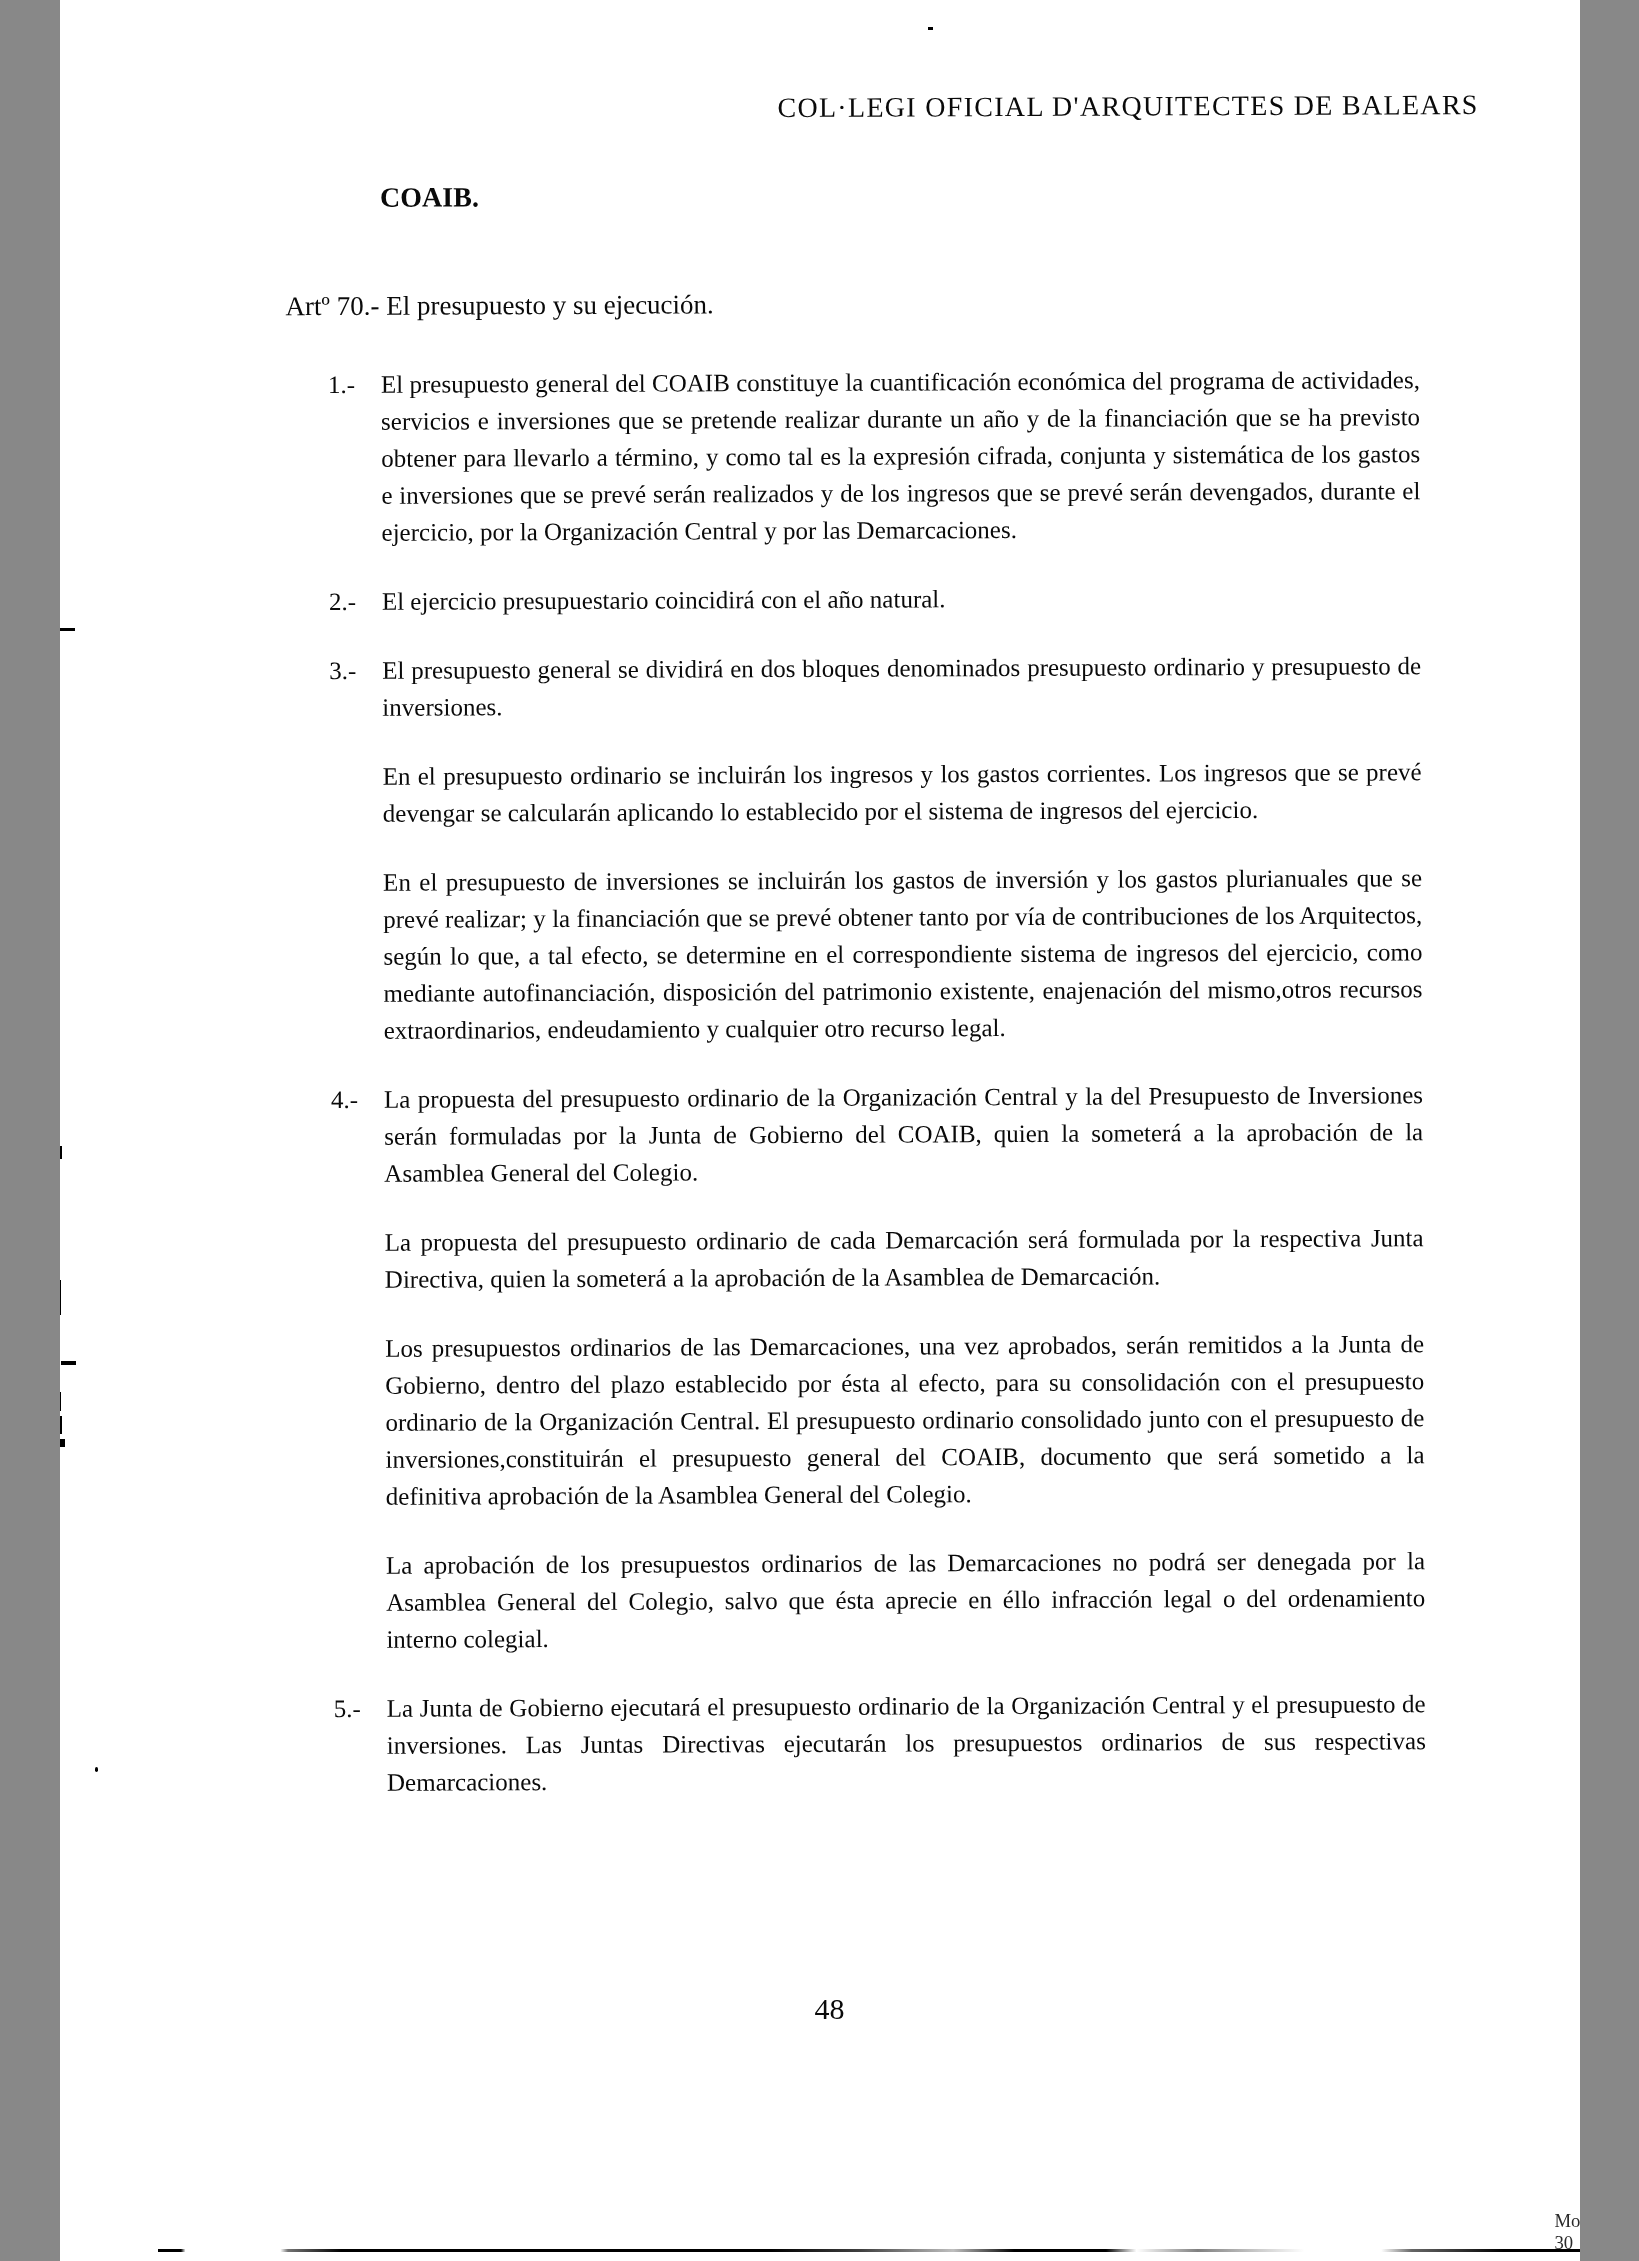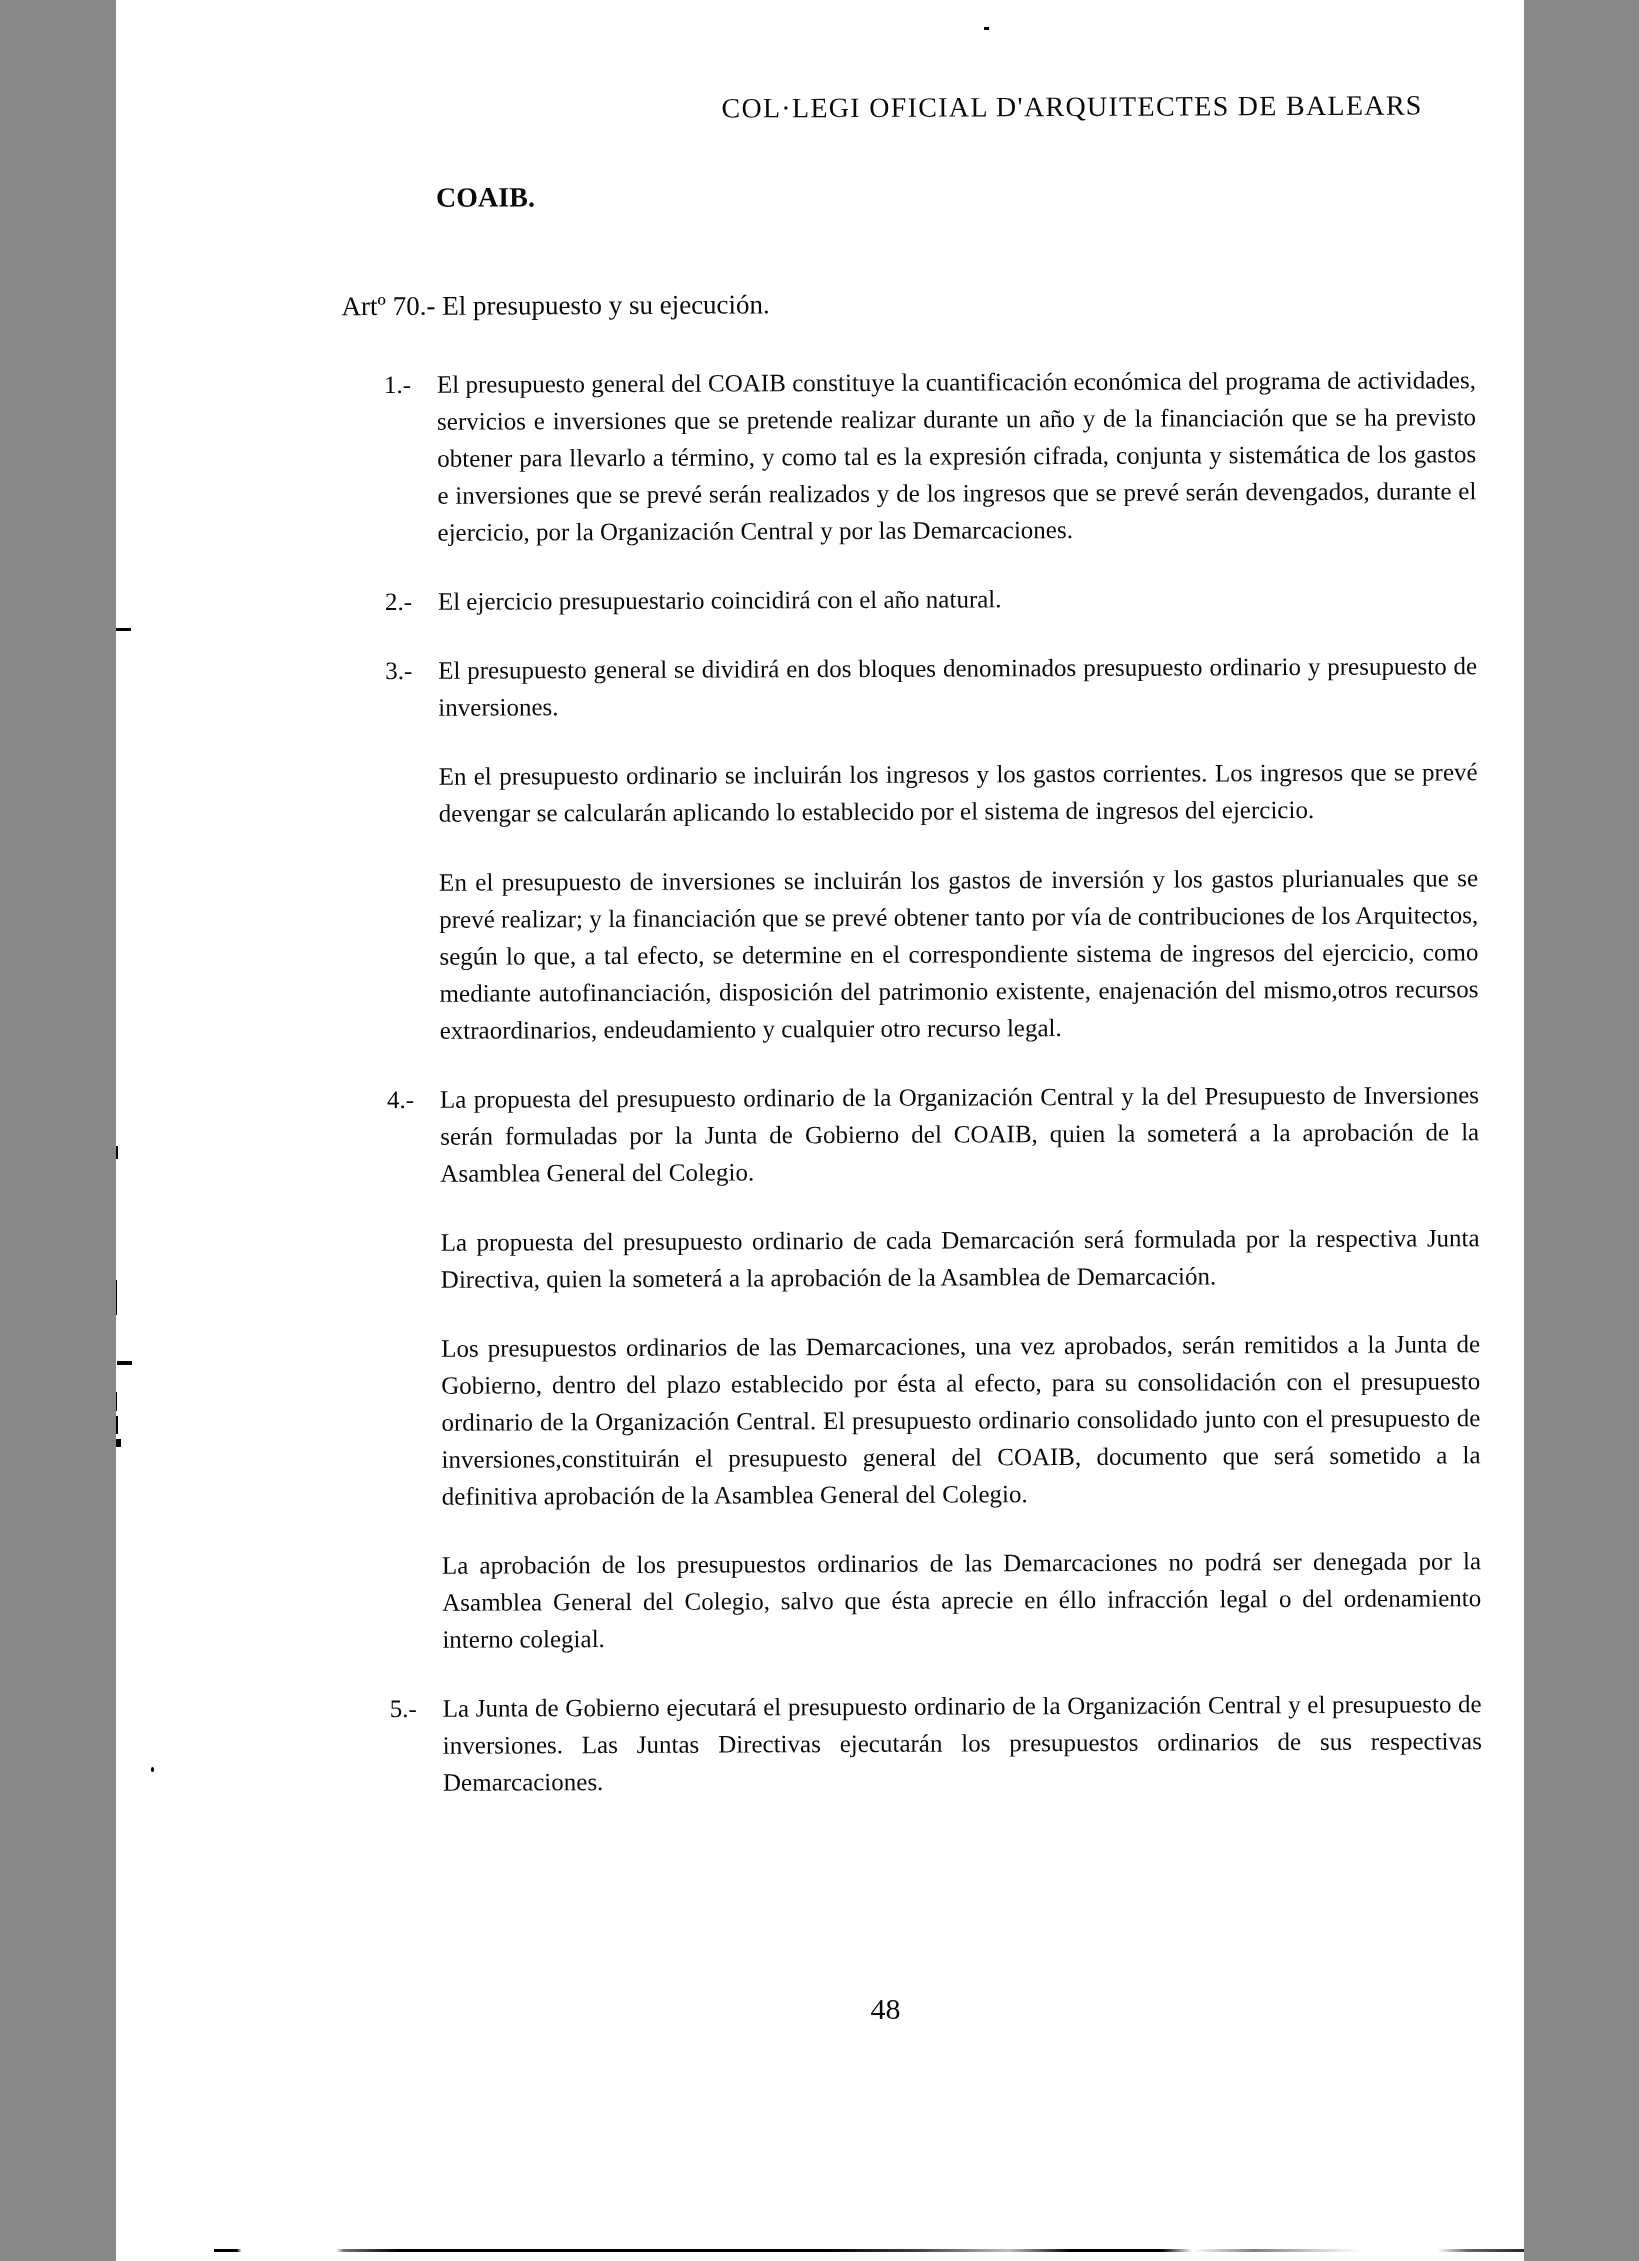--- a/index.html
+++ b/index.html
@@ -1,18 +1,18 @@
 <!DOCTYPE html>
 <html style="font-size:10.3px"><head>
 <meta charset="utf-8">
 <style>
   html, body { margin: 0; padding: 0; background: #888; }
   .page {
     position: relative;
-    width: 1408px;
+    width: 1520px;
     height: 2261px;
     margin: 0 auto;
     background: #ffffff;
     overflow: hidden;
     font-family: "Liberation Serif", "DejaVu Serif", serif;
     color: #0a0a0a;
   }
   
   .tilt {
     position: absolute;

